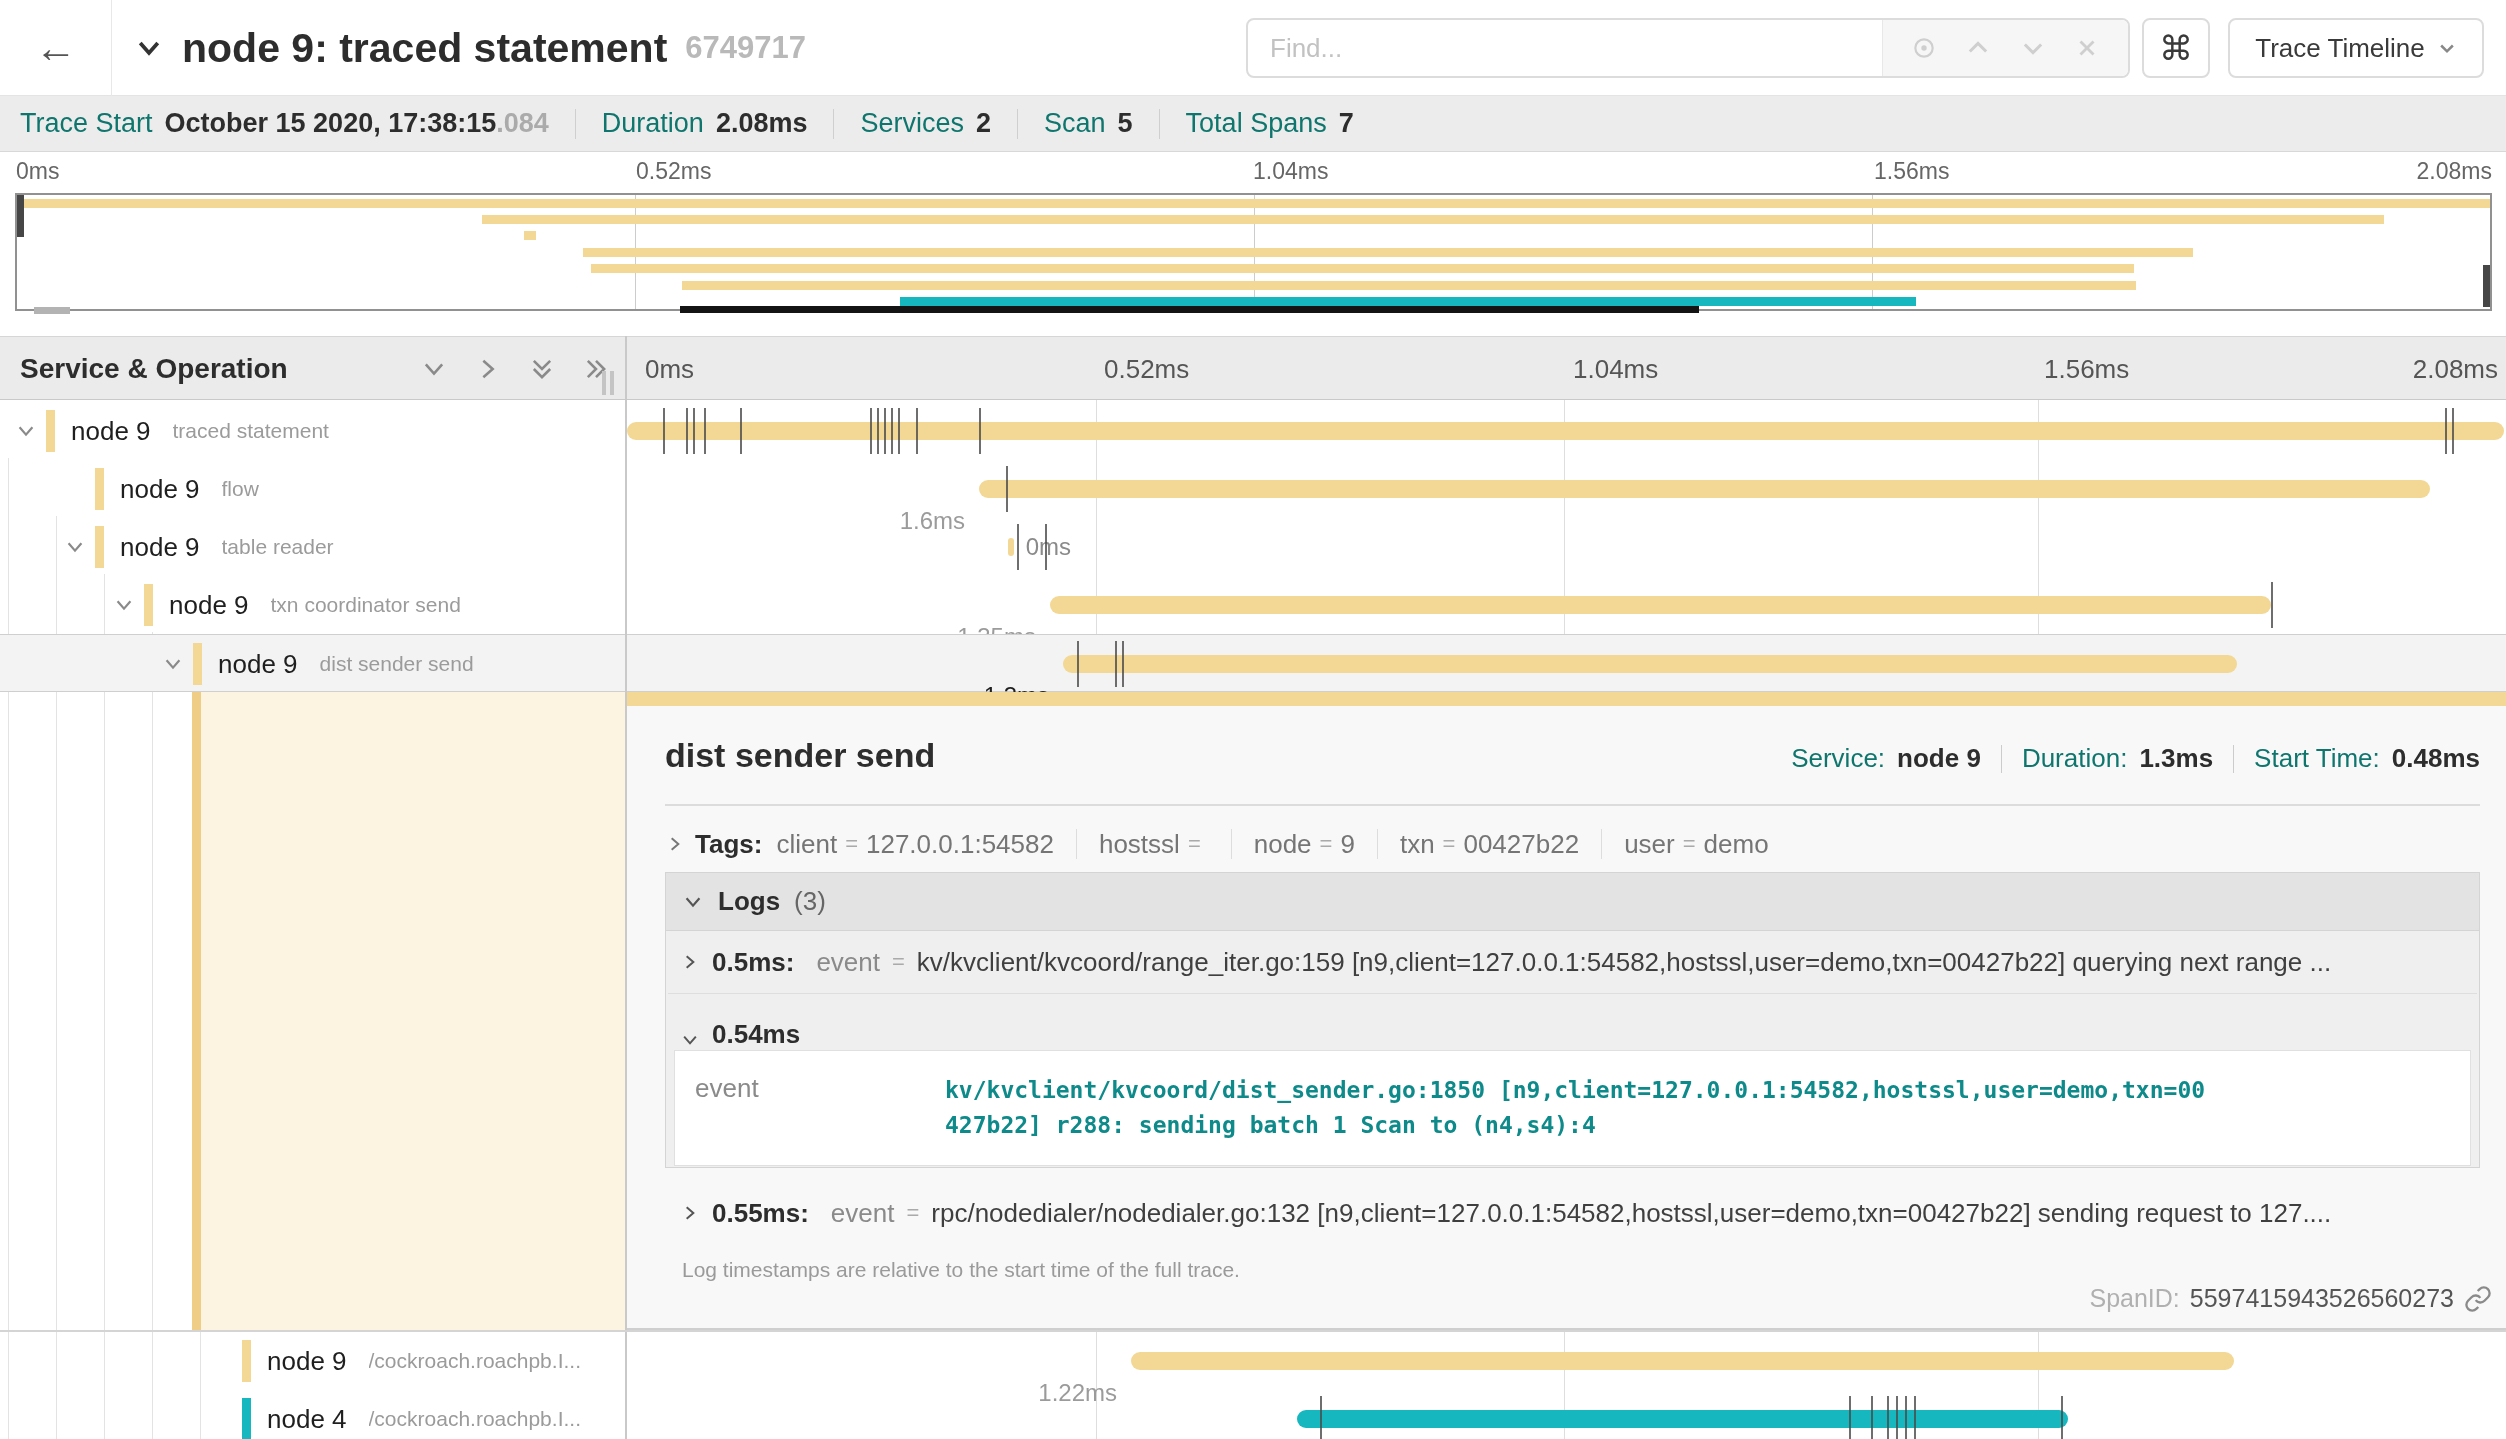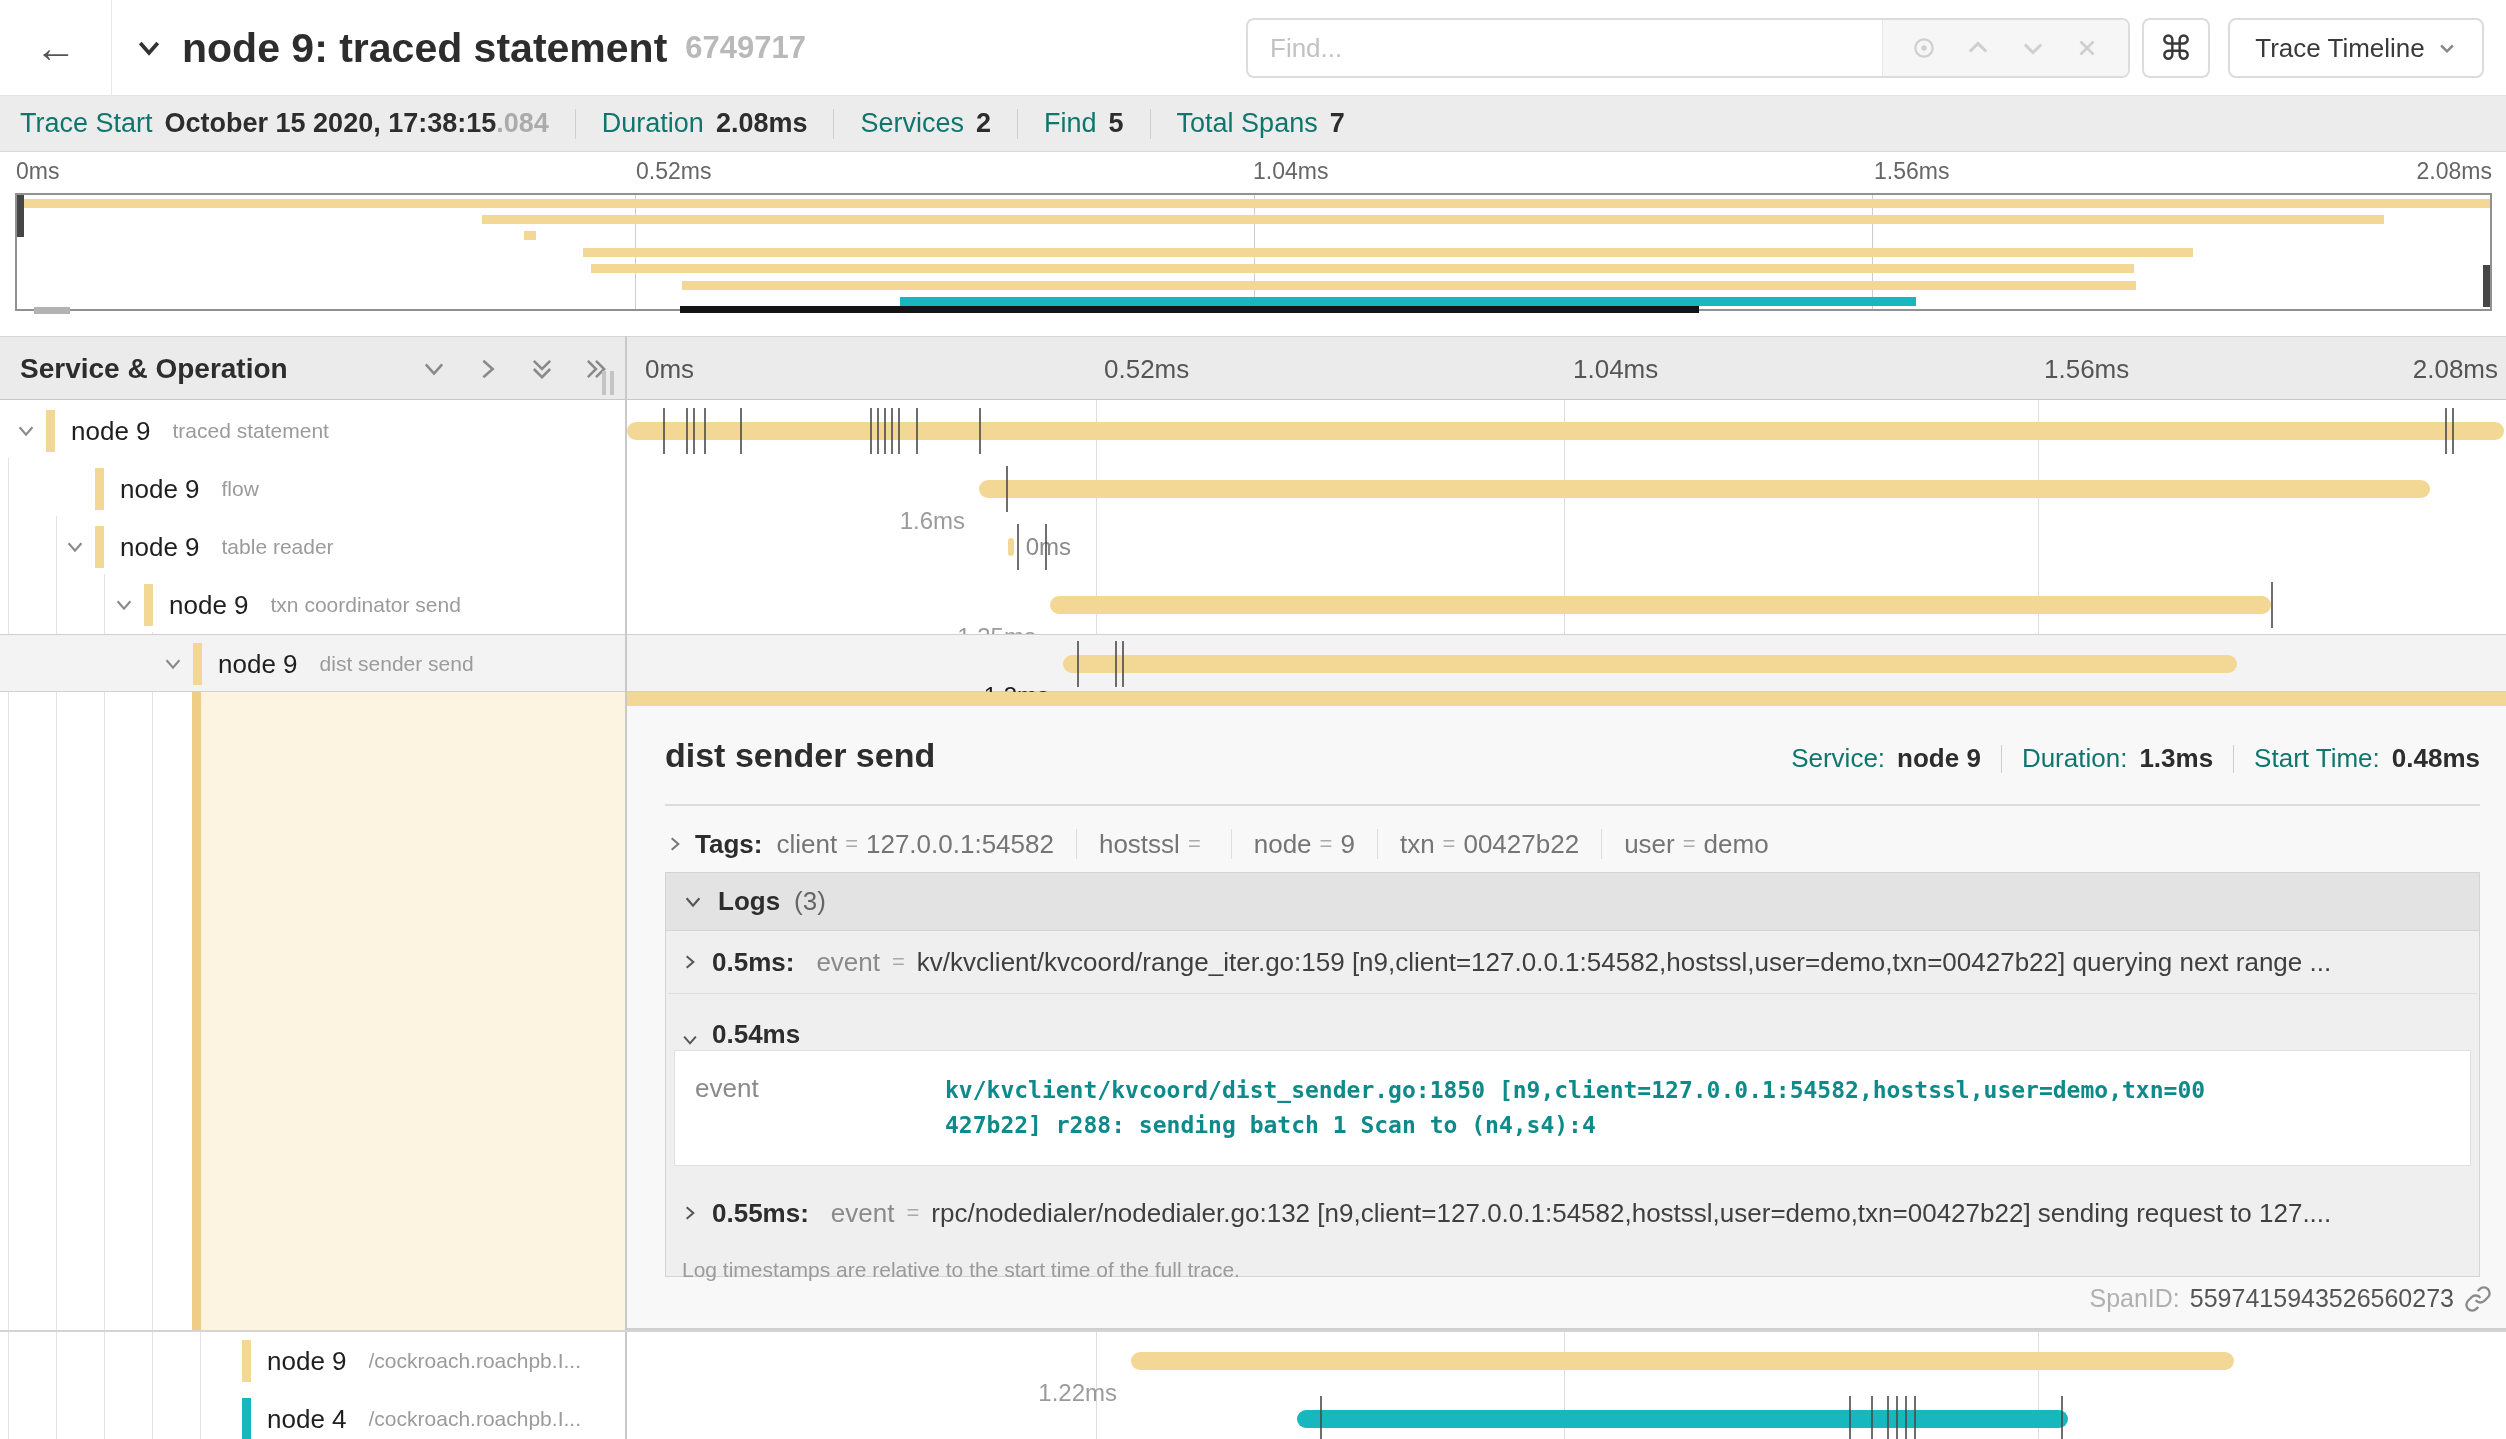--- a/index.html
+++ b/index.html
@@ -93,21 +93,21 @@
   .d-title { font-size:34px; font-weight:bold; color:#2d2d2d; }
   .d-meta { margin-left:auto; display:flex; align-items:center; font-size:26px; }
   .d-meta .m-sep { width:1px; height:28px; background:#ccc; margin:0 20px; }
   .d-rule { position:absolute; left:38px; right:26px; top:98px; height:2px; background:#dcdcdc; }
   .tags-row { position:absolute; left:38px; top:116px; height:44px; display:flex; align-items:center;
     font-size:26px; cursor:pointer; }
   .tags-lbl { font-weight:bold; color:#2d2d2d; margin:0 14px 0 10px; }
   .tag { color:#757575; display:flex; align-items:center; }
   .tag .eq { color:#aaa; font-size:22px; margin:0 8px; }
   .tag-sep { width:1px; height:30px; background:#ddd; margin:0 22px; }
-  .logs-box { position:absolute; left:38px; right:26px; top:166px; height:405px;
+  .logs-box { position:absolute; left:38px; right:26px; top:166px; height:296px;
     border:1px solid #d4d4d4; background:#efefef; }
   .logs-hd { height:58px; background:#e3e3e3; border-bottom:1px solid #d4d4d4; display:flex;
     align-items:center; padding-left:16px; gap:14px; font-size:26px; cursor:pointer; }
   .logs-hd b { color:#2d2d2d; } .logs-hd .cnt { color:#666; }
   .log-line { display:flex; align-items:center; gap:12px; font-size:26px; padding:0 18px 0 14px;
     height:62px; white-space:nowrap; overflow:hidden; cursor:pointer; }
   .log-line .tm { font-weight:bold; color:#2d2d2d; }
   .log-line .k { color:#8a8a8a; margin-left:10px; } .log-line .eq { color:#aaa; font-size:22px; }
   .log-line .v { color:#3f3f3f; overflow:hidden; text-overflow:ellipsis; }
   .log-sep { height:1px; background:#dedede; margin:0 2px; }
@@ -186,21 +186,21 @@
     <span class="lbl">Trace Start</span>
     <span class="val">October 15 2020, 17:38:15</span>
     <span class="val-dim">.084</span>
     <span class="sep"></span>
     <span class="lbl">Duration</span>
     <span class="val">2.08ms</span>
     <span class="sep"></span>
     <span class="lbl">Services</span>
     <span class="val">2</span>
     <span class="sep"></span>
-    <span class="lbl">Find</span>
+    <span class="lbl">Scan</span>
     <span class="val">5</span>
     <span class="sep"></span>
     <span class="lbl">Total Spans</span>
     <span class="val">7</span>
   </div>
 
   <div class="mini-ticks">
     <span style="left:16px">0ms</span>
     <span style="left:636px">0.52ms</span>
     <span style="left:1253px">1.04ms</span>

